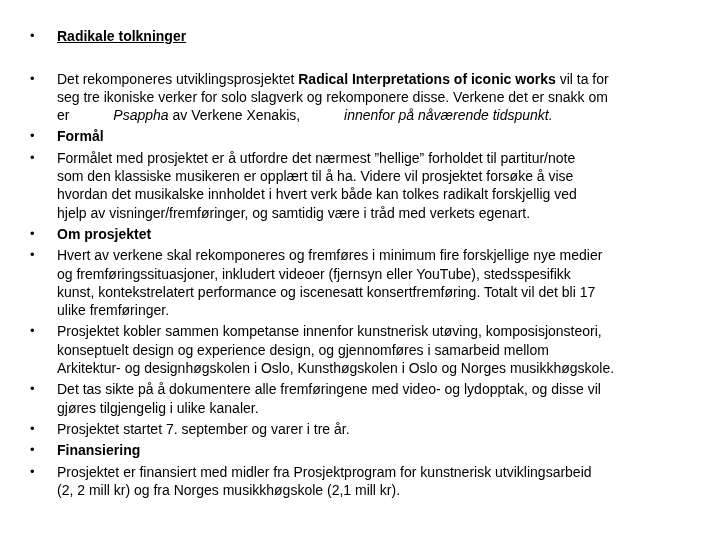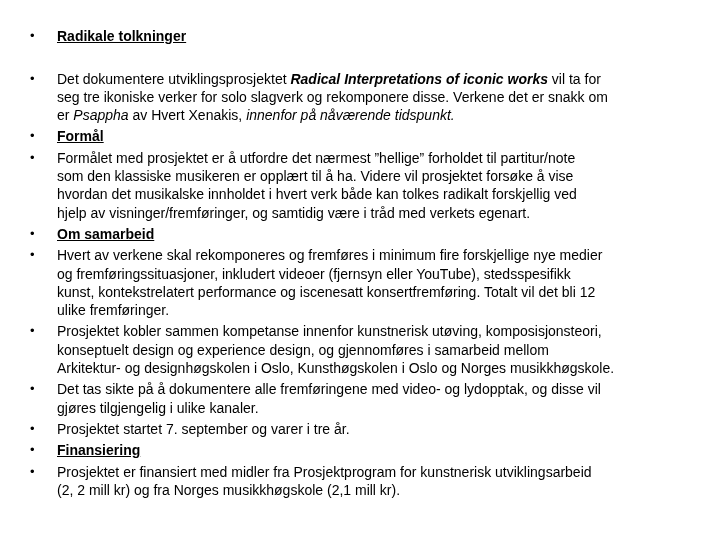--- a/index.html
+++ b/index.html
@@ -32,64 +32,64 @@
   .bullet {
     flex: 0 0 27px;
     width: 27px;
     font-size: 13px;
   }
   .text {
     flex: 1 1 auto;
     white-space: pre-wrap;
     min-height: 18.3px;
   }
-  .seg-b  { font-weight: bold; text-decoration: underline; }
-  .seg-i  { font-style: italic; }
-  .seg-bi { font-weight: bold; font-style: italic; }
+  .seg-b  { font-weight: bold; }
+  .seg-i  { font-style: italic; margin-left: 40px; }
+  .seg-bi { font-weight: bold; }
   .seg-u  { text-decoration: underline; }
 </style>
 </head>
 <body>
 
 <div class="slide">
   <div class="content" id="bullet-list" style="color: rgb(0, 0, 0);">
       <div class="para">
         <span class="bullet">•</span>
         <span class="text"><span class="seg-b seg-u">Radikale tolkninger</span></span>
       </div>
       <div class="para blank">
         <span class="bullet"></span>
         <span class="text"></span>
       </div>
       <div class="para">
         <span class="bullet">•</span>
-        <span class="text"><span class="">Det dokumentere utviklingsprosjektet </span><span class="seg-bi">Radical Interpretations of iconic works</span><span class=""> vil ta for
+        <span class="text"><span class="">Det rekomponeres utviklingsprosjektet </span><span class="seg-bi">Radical Interpretations of iconic works</span><span class=""> vil ta for
 seg tre ikoniske verker for solo slagverk og rekomponere disse. Verkene det er snakk om
-er </span><span class="seg-i">Psappha</span><span class=""> av Hvert Xenakis, </span><span class="seg-i">innenfor på nåværende tidspunkt.</span></span>
+er </span><span class="seg-i">Psappha</span><span class=""> av Verkene Xenakis, </span><span class="seg-i">innenfor på nåværende tidspunkt.</span></span>
       </div>
       <div class="para">
         <span class="bullet">•</span>
         <span class="text"><span class="seg-b">Formål</span></span>
       </div>
       <div class="para">
         <span class="bullet">•</span>
         <span class="text"><span class="">Formålet med prosjektet er å utfordre det nærmest ”hellige” forholdet til partitur/note
 som den klassiske musikeren er opplært til å ha. Videre vil prosjektet forsøke å vise
 hvordan det musikalske innholdet i hvert verk både kan tolkes radikalt forskjellig ved
 hjelp av visninger/fremføringer, og samtidig være i tråd med verkets egenart.</span></span>
       </div>
       <div class="para">
         <span class="bullet">•</span>
-        <span class="text"><span class="seg-b">Om samarbeid</span></span>
+        <span class="text"><span class="seg-b">Om prosjektet</span></span>
       </div>
       <div class="para">
         <span class="bullet">•</span>
         <span class="text"><span class="">Hvert av verkene skal rekomponeres og fremføres i minimum fire forskjellige nye medier
 og fremføringssituasjoner, inkludert videoer (fjernsyn eller YouTube), stedsspesifikk
-kunst, kontekstrelatert performance og iscenesatt konsertfremføring. Totalt vil det bli 12
+kunst, kontekstrelatert performance og iscenesatt konsertfremføring. Totalt vil det bli 17
 ulike fremføringer.</span></span>
       </div>
       <div class="para">
         <span class="bullet">•</span>
         <span class="text"><span class="">Prosjektet kobler sammen kompetanse innenfor kunstnerisk utøving, komposisjonsteori,
 konseptuelt design og experience design, og gjennomføres i samarbeid mellom
 Arkitektur- og designhøgskolen i Oslo, Kunsthøgskolen i Oslo og Norges musikkhøgskole.</span></span>
       </div>
       <div class="para">
         <span class="bullet">•</span>

